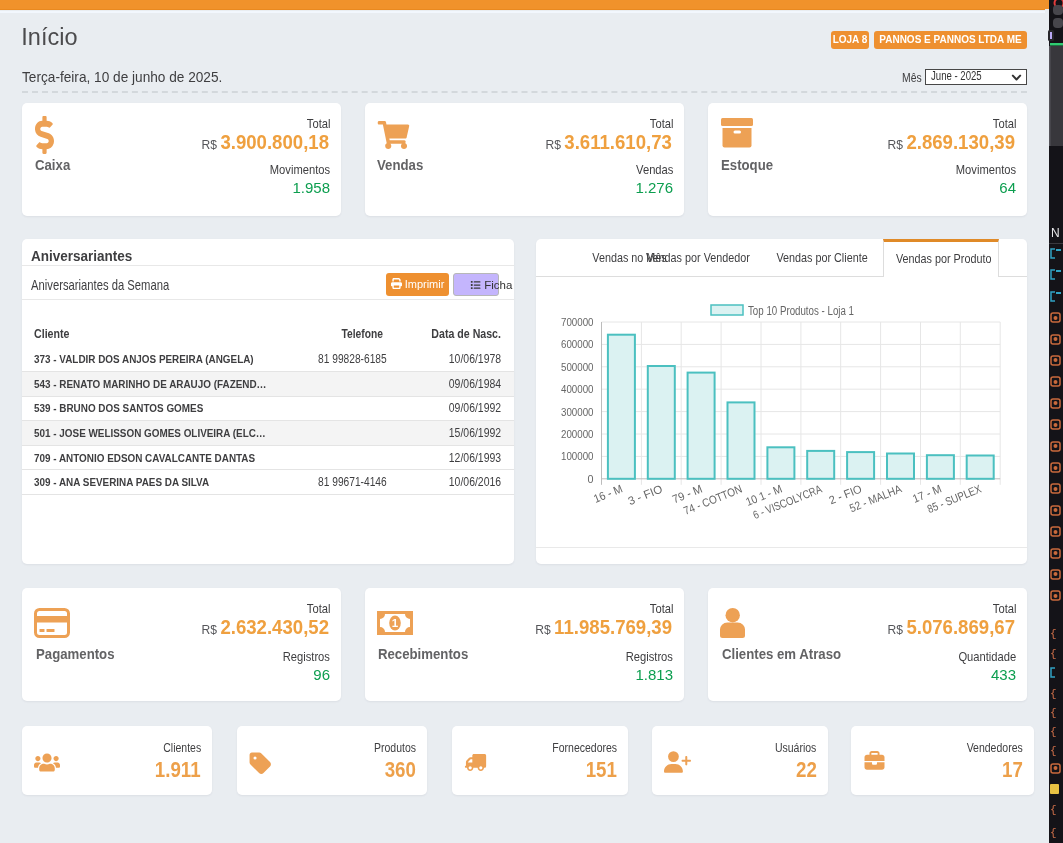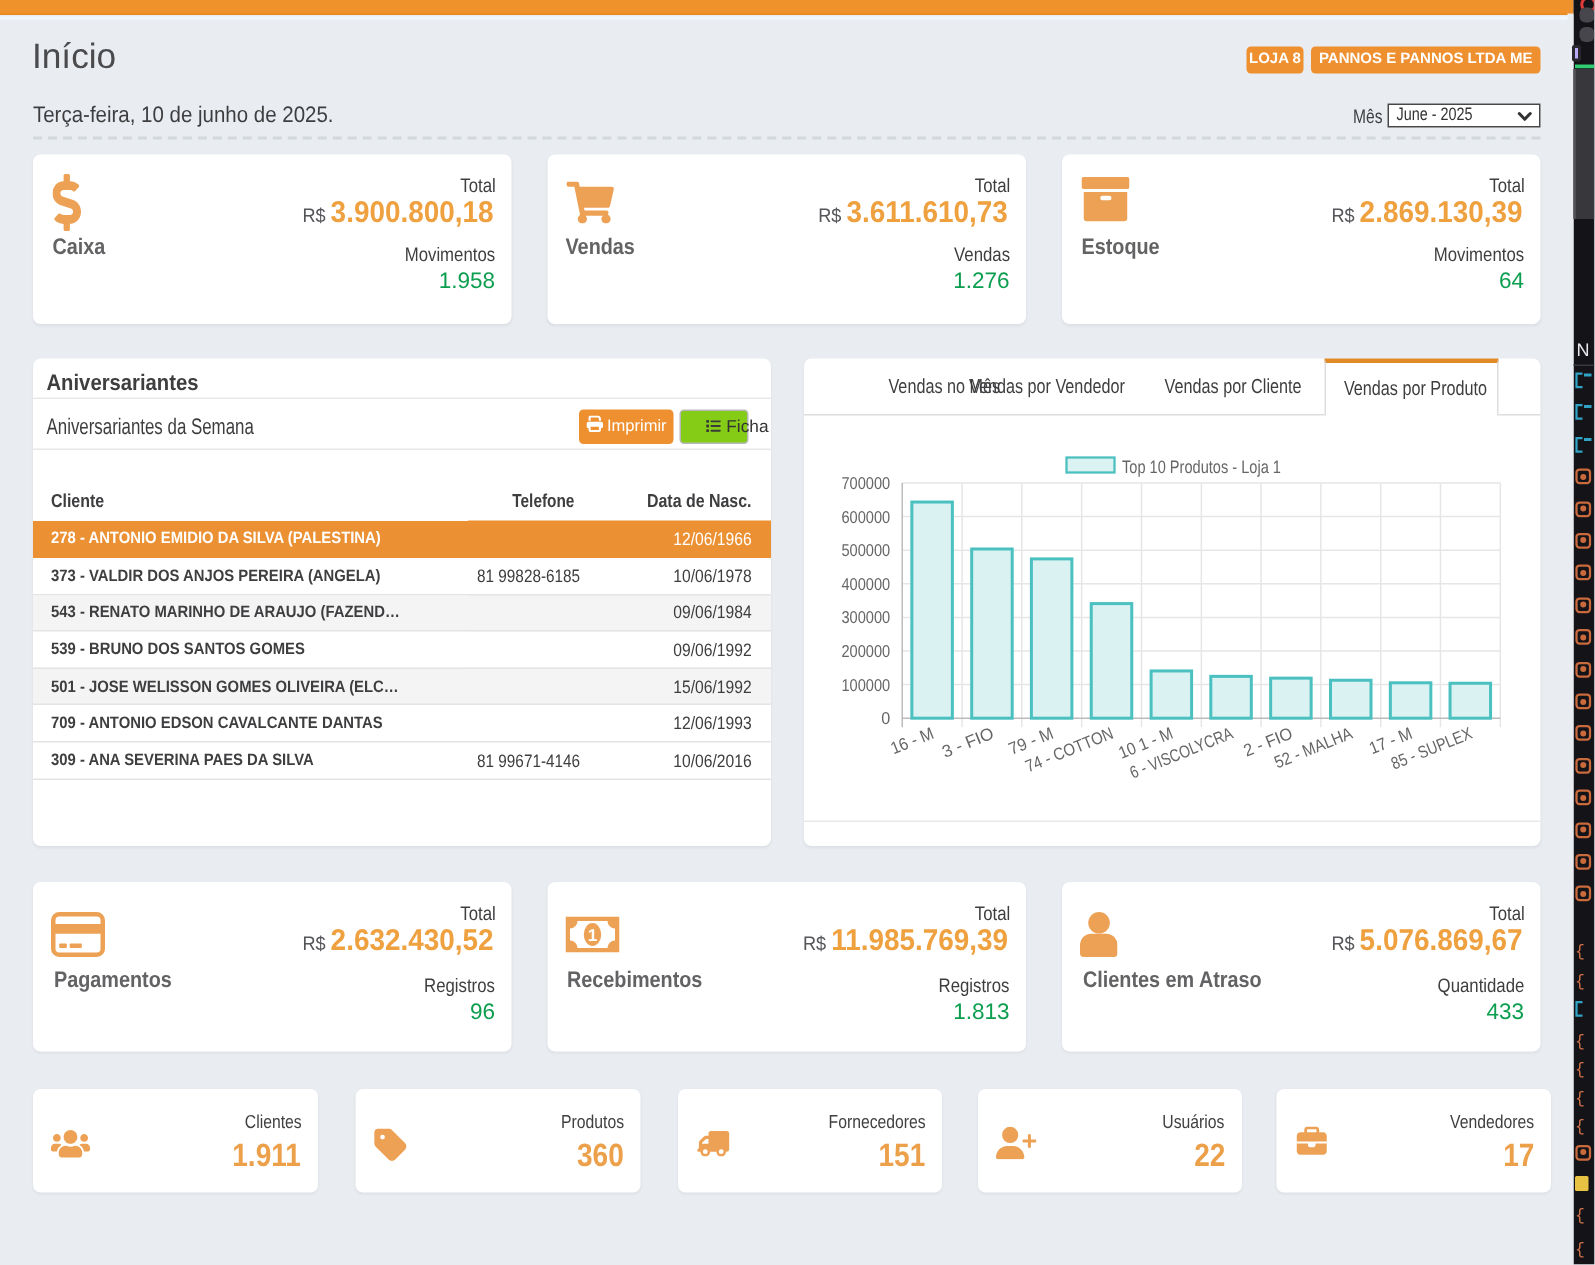--- a/index.html
+++ b/index.html
@@ -28,21 +28,21 @@
 .scard { width:190px; height:69px; }
 .slabel { font-size:12.5px; color:#404042; text-align:right; right:11px; top:15px; transform:scale(0.84,1); transform-origin:100% 0; }
 .snum { font-size:21.5px; font-weight:bold; color:#eda04a; text-align:right; right:11px; top:32px; transform:scale(0.87,1); transform-origin:100% 0; }
 
 .acard { left:22px; top:239px; width:492px; height:325px; }
 .atitle { left:9px; top:8px; font-size:15px; font-weight:bold; color:#3e3e40; transform:scale(0.9,1); transform-origin:0 0; }
 .aline { left:0; width:100%; border-top:1px solid #e8e8e8; }
 .asub { left:9px; top:37px; font-size:15px; color:#3e3e40; transform:scale(0.75,1); transform-origin:0 0; }
 .abtn { top:34px; height:23px; border-radius:3px; font-size:12px; line-height:23px; text-align:center; white-space:nowrap; }
 .impr { left:364px; width:63px; background:#ee9030; color:#fff; font-size:11px; }
-.ficha { left:431px; width:46px; background:#84cc16; color:#333; border:1px solid #b7b7b7; font-size:11.5px;padding-left:16px; }
+.ficha { left:431px; width:46px; background:#c4b5fd; color:#333; border:1px solid #b7b7b7; font-size:11.5px;padding-left:16px; }
 table.atable { position:absolute; left:0; top:83px; width:100%; border-collapse:collapse; table-layout:fixed; }
 table.atable th { font-size:12.5px; color:#3e3e40; padding:5px 0 6px 0; }
 table.atable td { font-size:12px; color:#3e3e40; height:24.6px; padding:0; border-bottom:1px solid #e4e4e4; }
 table.atable td.cname { font-weight:bold; font-size:11px; padding-left:11.5px; white-space:nowrap; overflow:hidden; }
 table.atable td.cname span { transform:scale(0.9,1); }
 table.atable th.h1 { text-align:left; padding-left:11.5px; width:290px;}
 table.atable th.h2 { text-align:center; width:100px;}
 table.atable th.h3 { text-align:right; padding-right:13px; }
 table.atable td.tel { text-align:center; padding-right:28px; }
 table.atable td.dt { text-align:right; padding-right:13px; }
@@ -119,25 +119,20 @@
     <div class="abs abtn ficha"><svg width="11" height="10" viewBox="0 0 512 512" style="vertical-align:-1px">
           <path fill="#3a3a3a" d="M40 48C26.7 48 16 58.7 16 72v48c0 13.3 10.7 24 24 24H88c13.3 0 24-10.7 24-24V72c0-13.3-10.7-24-24-24H40zM192 64c-17.7 0-32 14.3-32 32s14.3 32 32 32H480c17.7 0 32-14.3 32-32s-14.3-32-32-32H192zm0 160c-17.7 0-32 14.3-32 32s14.3 32 32 32H480c17.7 0 32-14.3 32-32s-14.3-32-32-32H192zm0 160c-17.7 0-32 14.3-32 32s14.3 32 32 32H480c17.7 0 32-14.3 32-32s-14.3-32-32-32H192zM16 232v48c0 13.3 10.7 24 24 24H88c13.3 0 24-10.7 24-24V232c0-13.3-10.7-24-24-24H40c-13.3 0-24 10.7-24 24zM40 368c-13.3 0-24 10.7-24 24v48c0 13.3 10.7 24 24 24H88c13.3 0 24-10.7 24-24V392c0-13.3-10.7-24-24-24H40z"></path>
         </svg> Ficha</div>
     <div class="abs aline" style="top:60px;"></div>
     <table class="atable">
       <tbody>
           <tr>
             <th class="h1"><span class="sqL">Cliente</span></th>
             <th class="h2"><span class="sqC" style="transform:scale(0.82,1);">Telefone</span></th>
             <th class="h3"><span class="sqR" style="transform:scale(0.85,1);">Data de Nasc.</span></th>
-          </tr>
-      <tr class="hl">
-            <td class="cname"><span class="sqL">278 - ANTONIO EMIDIO DA SILVA (PALESTINA)</span></td>
-            <td class="tel"></td>
-            <td class="dt"><span class="sqR">12/06/1966</span></td>
           </tr>
       <tr>
             <td class="cname"><span class="sqL">373 - VALDIR DOS ANJOS PEREIRA (ANGELA)</span></td>
             <td class="tel"><span class="sqC">81 99828-6185</span></td>
             <td class="dt"><span class="sqR">10/06/1978</span></td>
           </tr>
       <tr class="alt">
             <td class="cname"><span class="sqL">543 - RENATO MARINHO DE ARAUJO (FAZEND…</span></td>
             <td class="tel"></td>
             <td class="dt"><span class="sqR">09/06/1984</span></td>

